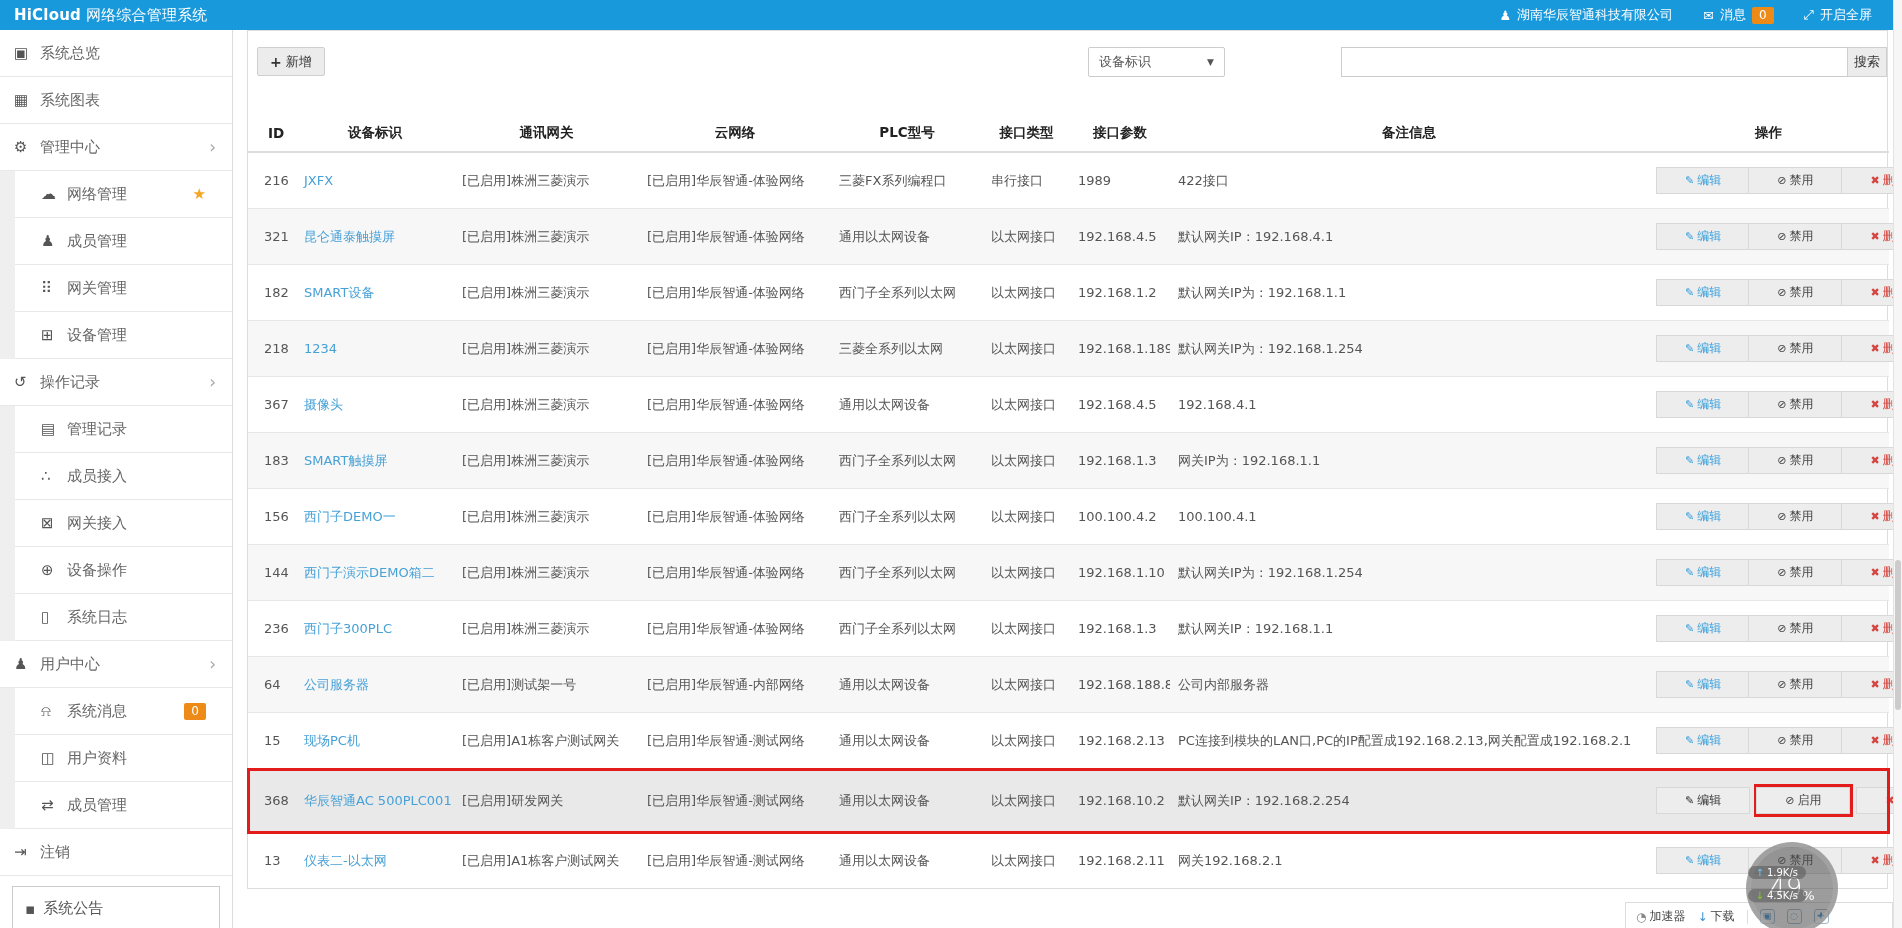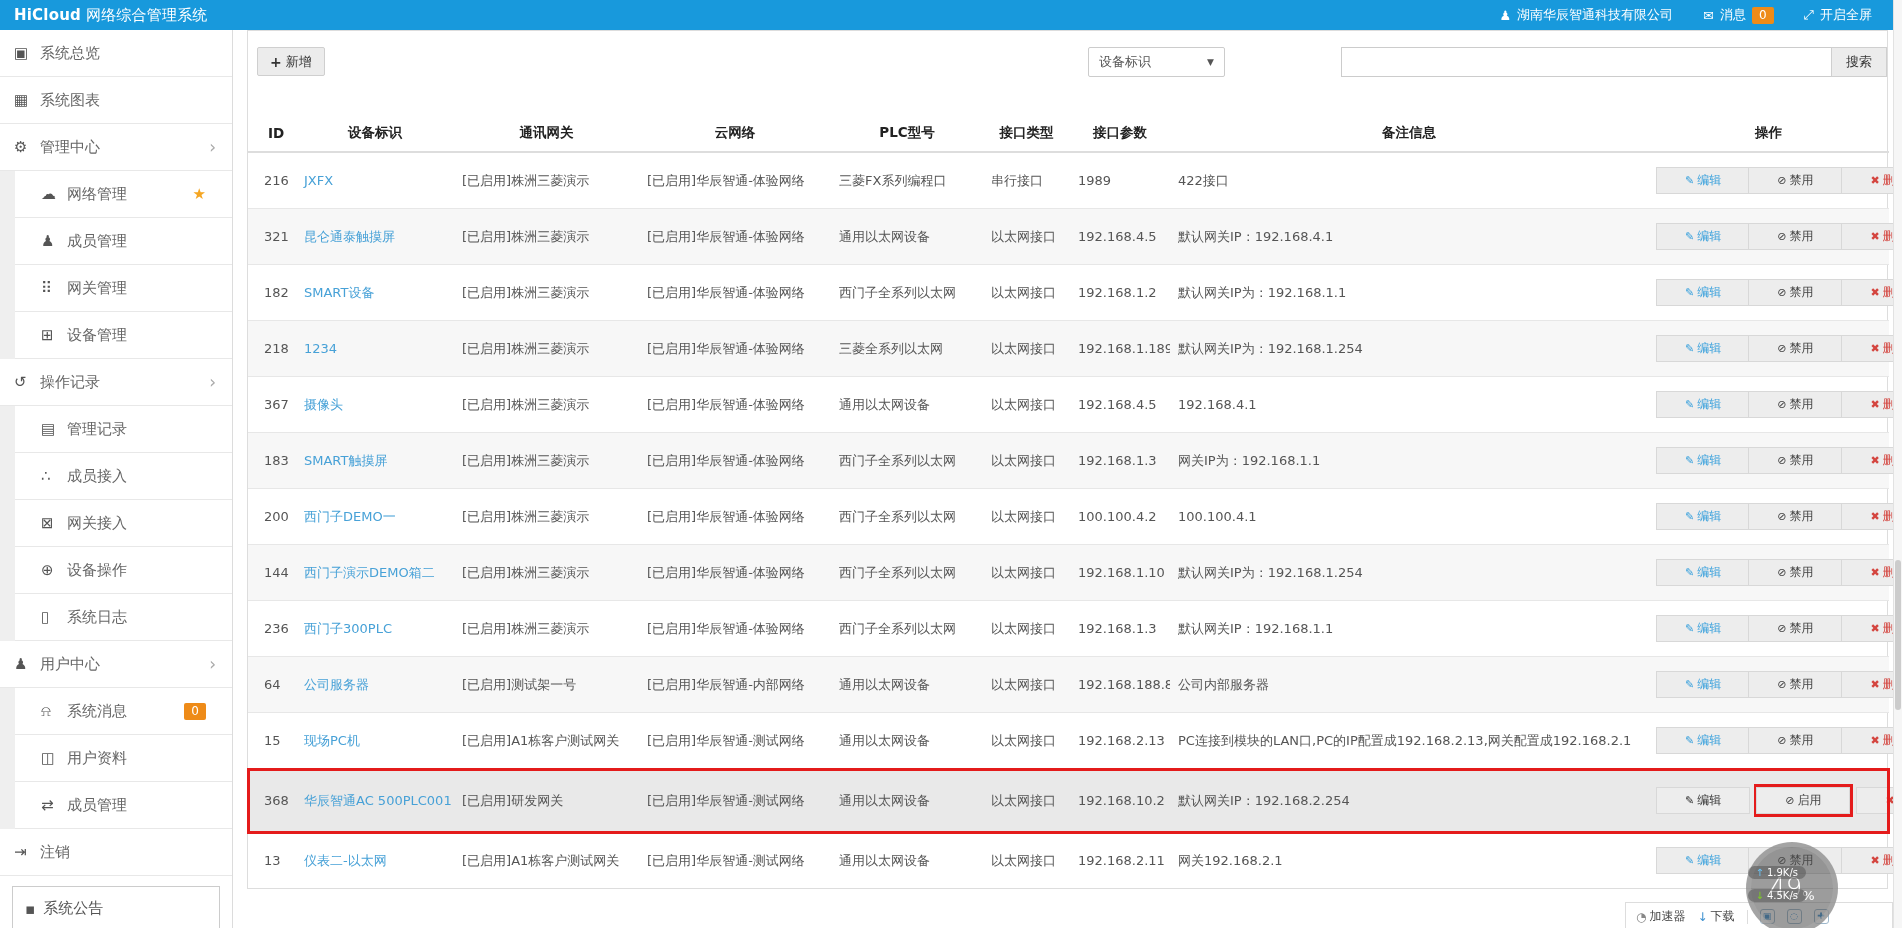--- a/index.html
+++ b/index.html
@@ -44,21 +44,21 @@
   border:1px solid #cfcfcf;border-radius:2px;font-size:13px;color:#333;cursor:pointer;
   display:flex;align-items:center;gap:4px;font-family:inherit}
 .btn-add .plus{font-weight:bold;font-size:14px}
 .filter{position:absolute;left:840px;top:16px;width:137px;height:30px;border:1px solid #ccc;
   border-radius:2px;background:#fff;font-size:13px;color:#555;display:flex;align-items:center;
   padding:0 10px;cursor:pointer}
 .filter .caret{margin-left:auto;font-size:9px;color:#555}
 .search-group{position:absolute;right:0;top:16px;width:546px;display:flex}
 .search-input{flex:1;height:30px;border:1px solid #ccc;border-right:none;padding:0 8px;
   font-size:13px;outline:none;font-family:inherit}
-.btn-search{width:56px;height:30px;background:#ececec;border:1px solid #cfcfcf;font-size:13px;
+.btn-search{width:40px;height:30px;background:#ececec;border:1px solid #cfcfcf;font-size:13px;
   color:#333;cursor:pointer;font-family:Liberation Mono, monospace}
 
 
 table{width:100%;border-collapse:collapse;table-layout:fixed;font-size:13px}
 th{text-align:center;padding:9px 8px;border-bottom:2px solid #ddd;font-size:13.5px;color:#222;
   font-weight:bold;white-space:nowrap}
 td{padding:14px 8px;border-top:1px solid #e7e7e7;color:#555;white-space:nowrap;overflow:hidden}
 th:first-child,td:first-child{padding-left:16px}
 tbody tr:nth-child(even){background:#f7f7f7}
 a.devlink{color:#47a1d7;text-decoration:none;cursor:pointer}
@@ -355,21 +355,21 @@
     <td>[已启用]华辰智通-体验网络</td>
     <td>西门子全系列以太网</td>
     <td>以太网接口</td>
     <td>192.168.1.3</td>
     <td>网关IP为：192.168.1.1</td>
     <td class="acts">
       <span class="btn act-edit"><span class="ai">✎</span><span>编辑</span></span><span class="toggle-wrap"><span class="btn act-toggle"><span class="ai">⊘</span><span>禁用</span></span></span><span class="btn act-del"><span class="ai">✖</span><span>删除</span></span>
     </td>
   </tr>
           <tr>
-    <td>200</td>
+    <td>156</td>
     <td><a class="devlink">西门子DEMO一</a></td>
     <td>[已启用]株洲三菱演示</td>
     <td>[已启用]华辰智通-体验网络</td>
     <td>西门子全系列以太网</td>
     <td>以太网接口</td>
     <td>100.100.4.2</td>
     <td>100.100.4.1</td>
     <td class="acts">
       <span class="btn act-edit"><span class="ai">✎</span><span>编辑</span></span><span class="toggle-wrap"><span class="btn act-toggle"><span class="ai">⊘</span><span>禁用</span></span></span><span class="btn act-del"><span class="ai">✖</span><span>删除</span></span>
     </td>

